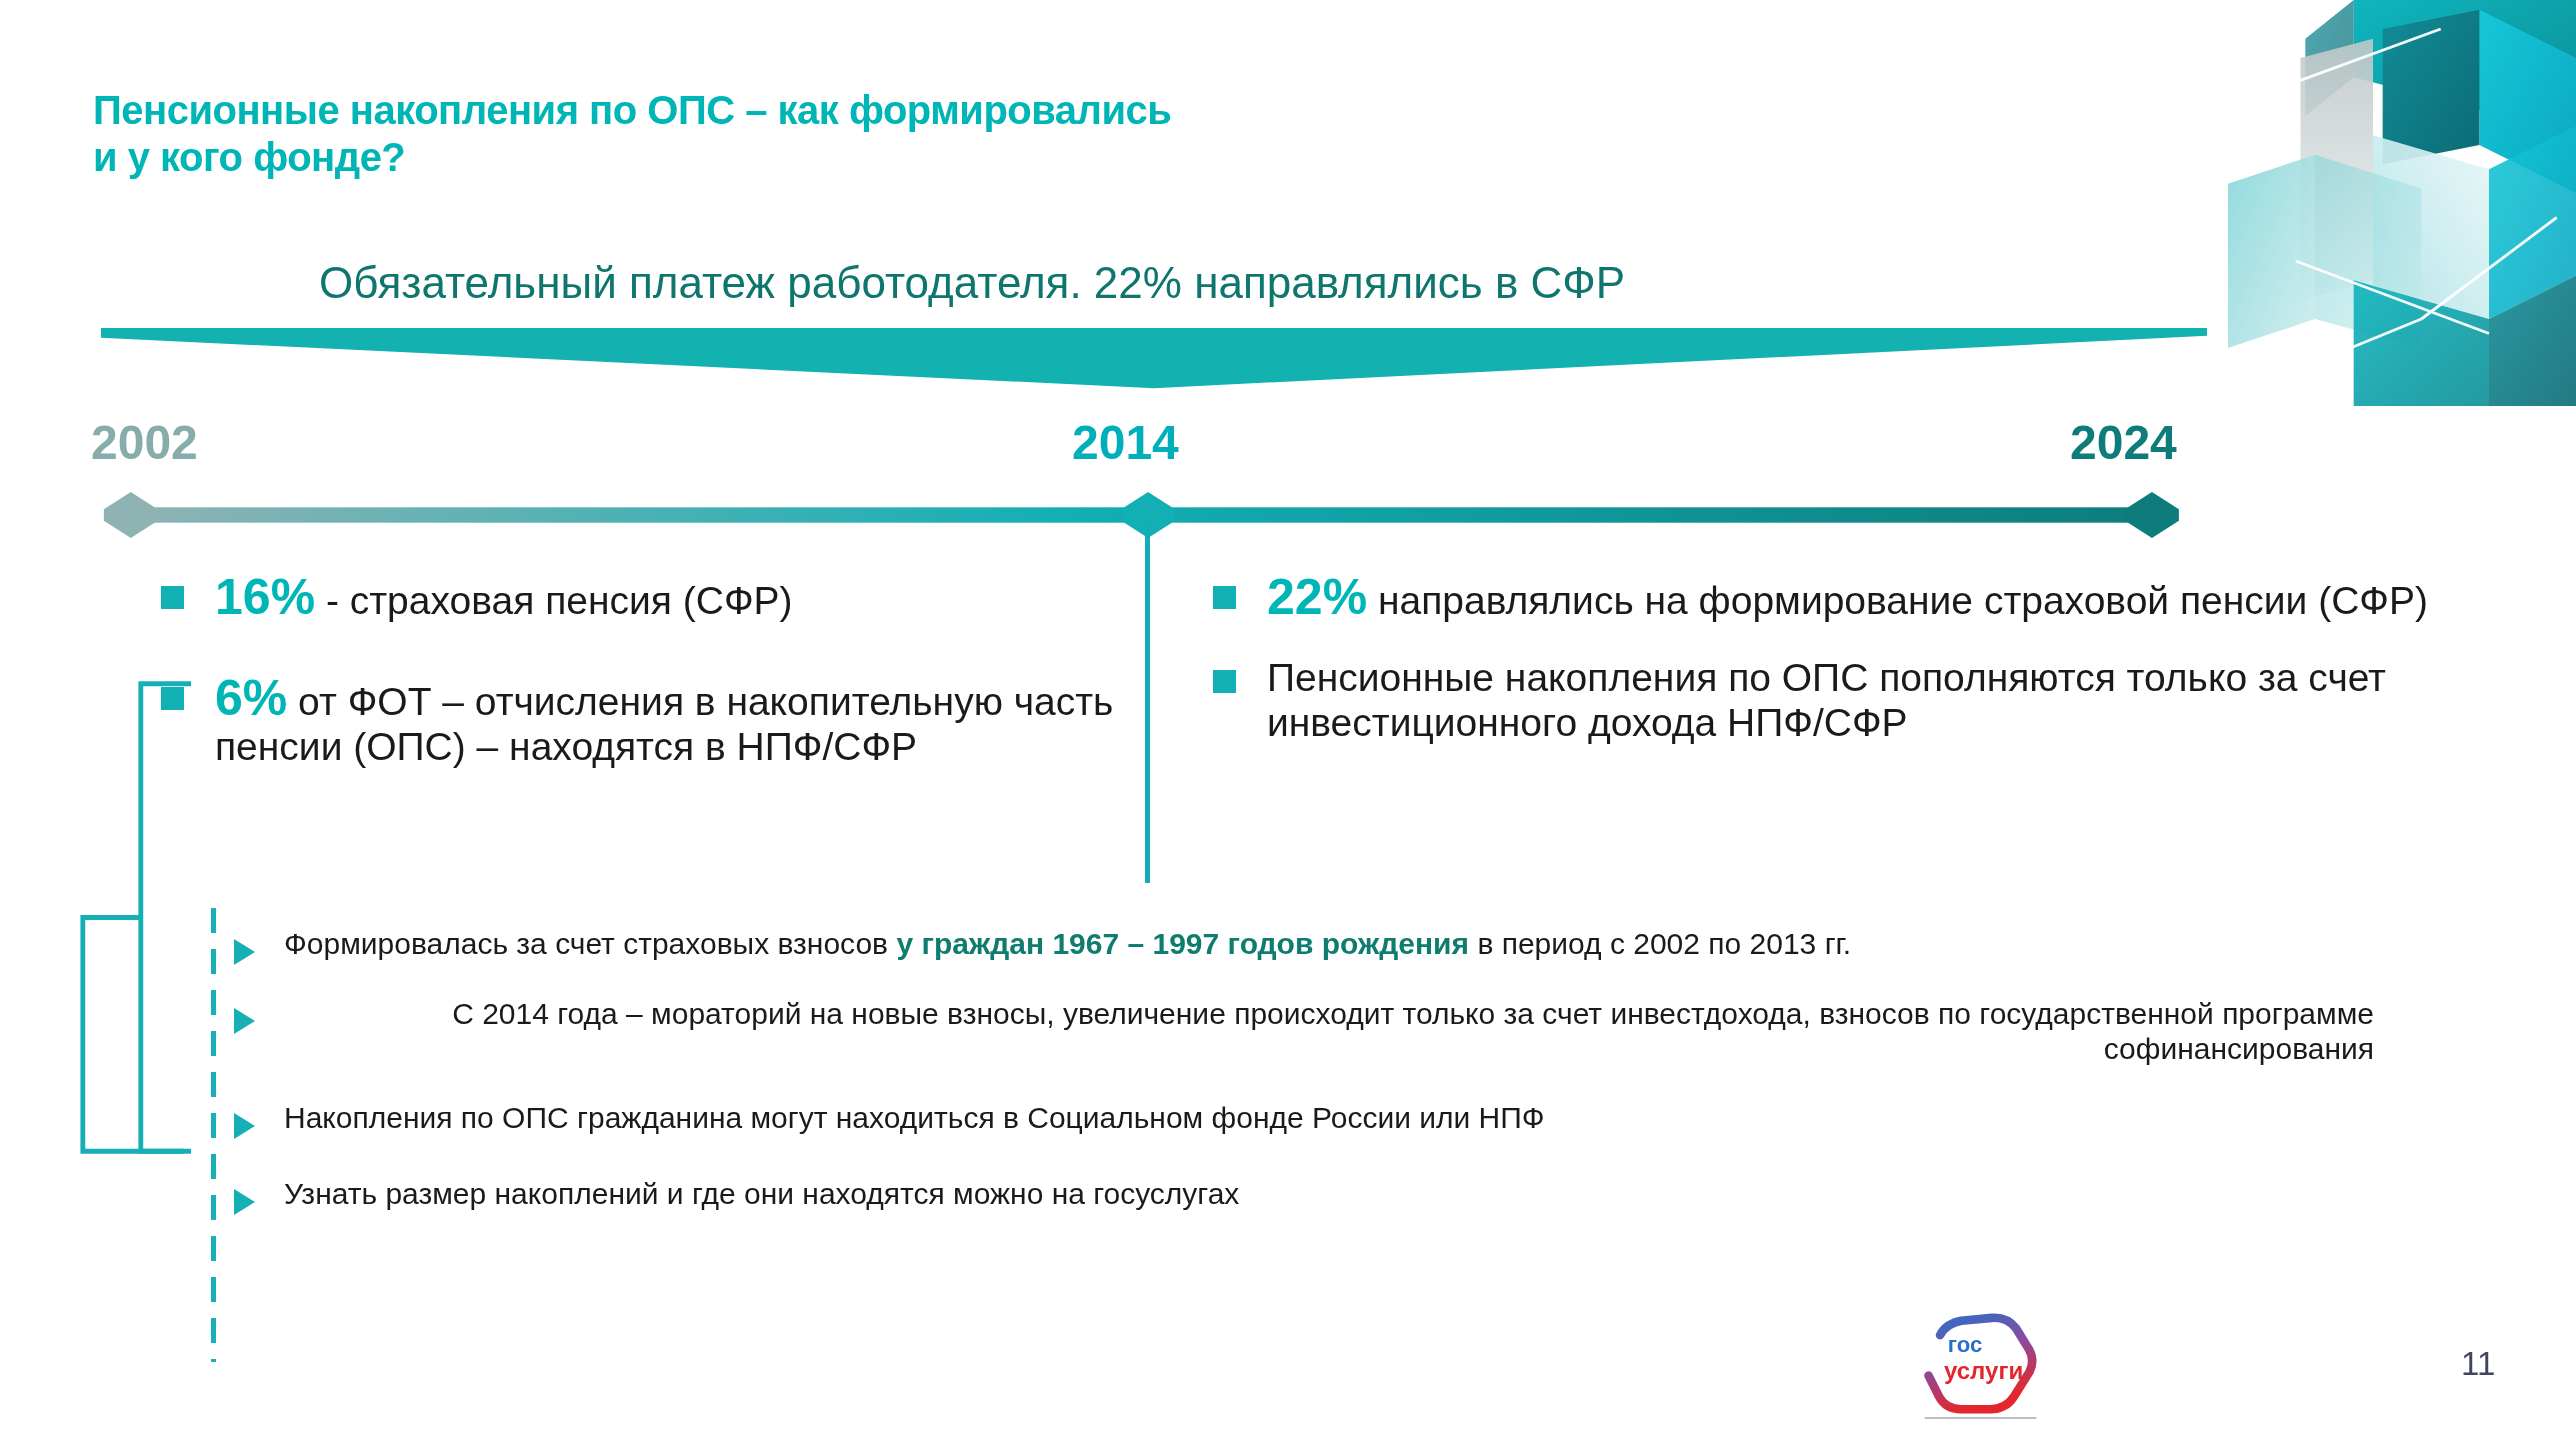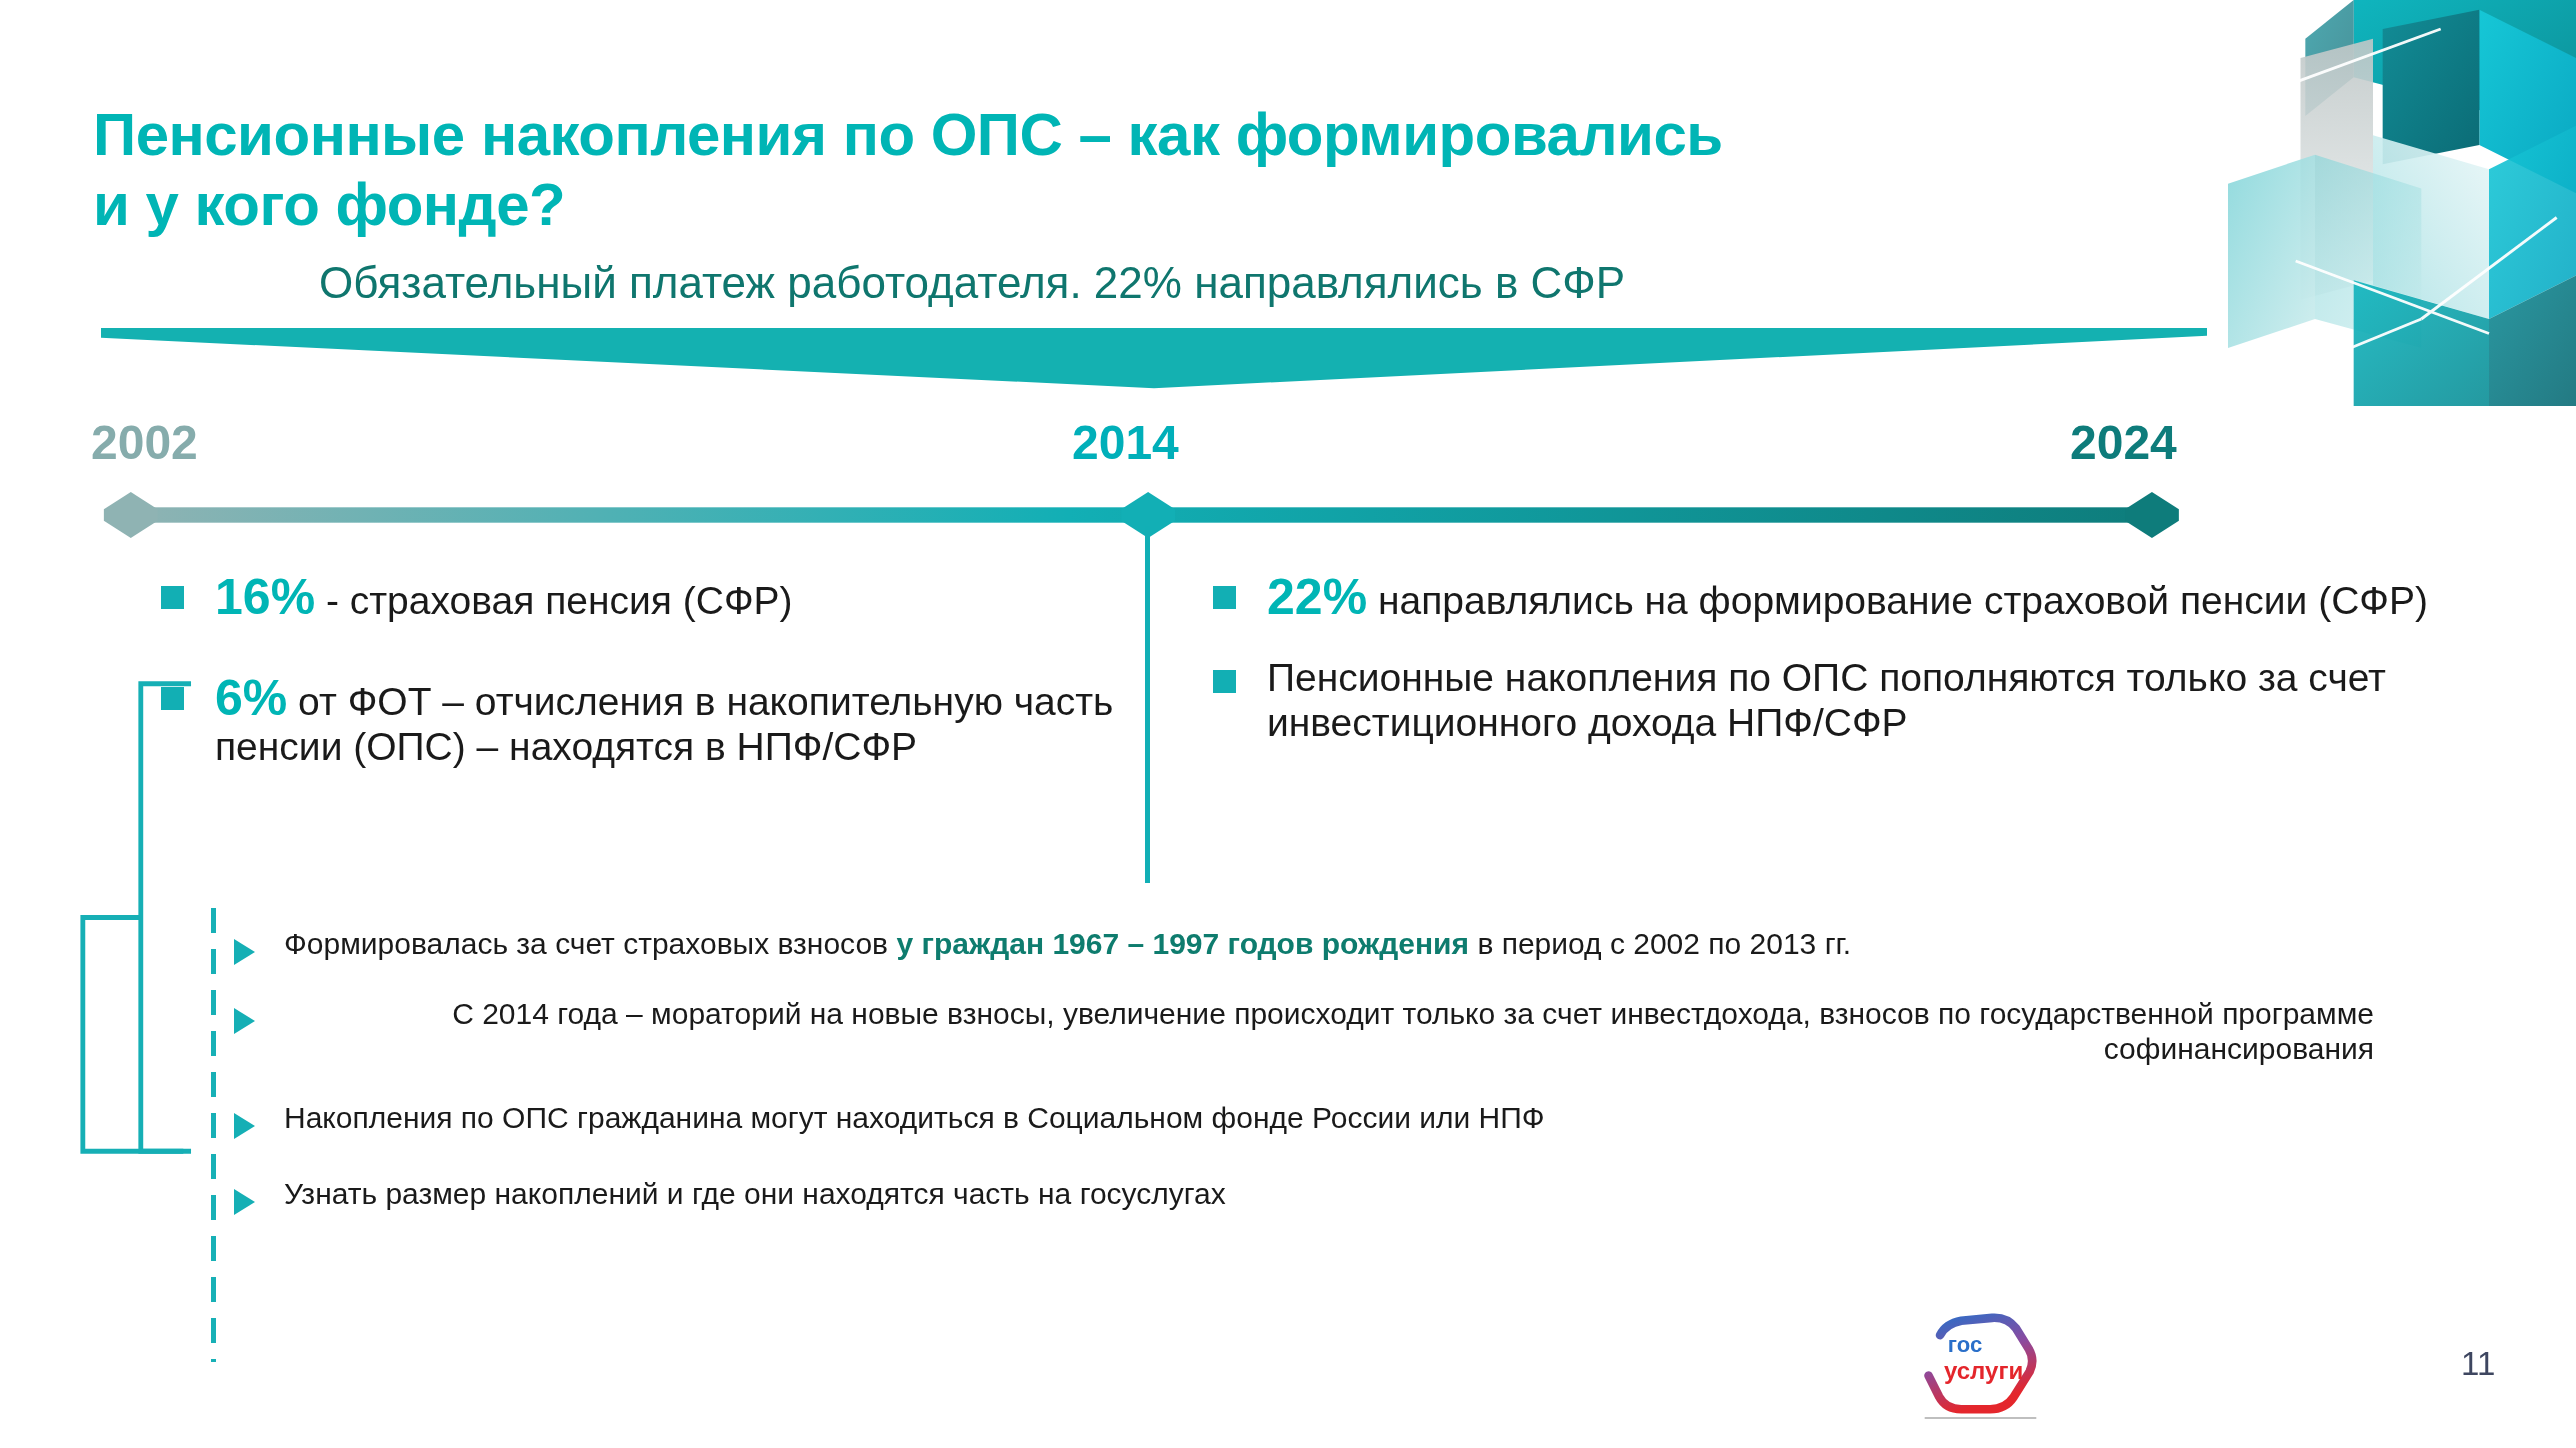--- a/index.html
+++ b/index.html
@@ -28,21 +28,21 @@
     pointer-events: none;
   }
 
   
   #title {
     position: absolute;
     left: 93px;
     top: 60px;
     width: 2077px;
     color: #00B5B5;
-    font-size: 60px;
+    font-size: 40px;
     font-weight: bold;
     line-height: 1.17;
     letter-spacing: -0.5px;
   }
   #title .ln { display: block; }
 
   
   #subtitle {
     position: absolute;
     left: 319px;
@@ -322,21 +322,21 @@
     <div class="arrow-item" style="margin-top:35px;text-align:right;">
       <span class="tri"></span>
       <span>С 2014 года – мораторий на новые взносы, увеличение происходит только за счет инвестдохода, взносов по государственной программе софинансирования</span>
     </div>
     <div class="arrow-item" style="margin-top:35px;">
       <span class="tri"></span>
       <span>Накопления по ОПС гражданина могут находиться в Социальном фонде России или НПФ</span>
     </div>
     <div class="arrow-item" style="margin-top:41px;">
       <span class="tri"></span>
-      <span>Узнать размер накоплений и где они находятся часть на госуслугах</span>
+      <span>Узнать размер накоплений и где они находятся можно на госуслугах</span>
     </div>
   </div>
 
   <svg id="gosuslugi" viewBox="0 0 132 122">
     <defs>
       <linearGradient id="hexg" x1="0" y1="0" x2="0.35" y2="1">
         <stop offset="0" stop-color="#2A6FC9"></stop>
         <stop offset="0.5" stop-color="#8A4BA0"></stop>
         <stop offset="1" stop-color="#E4262C"></stop>
       </linearGradient>

